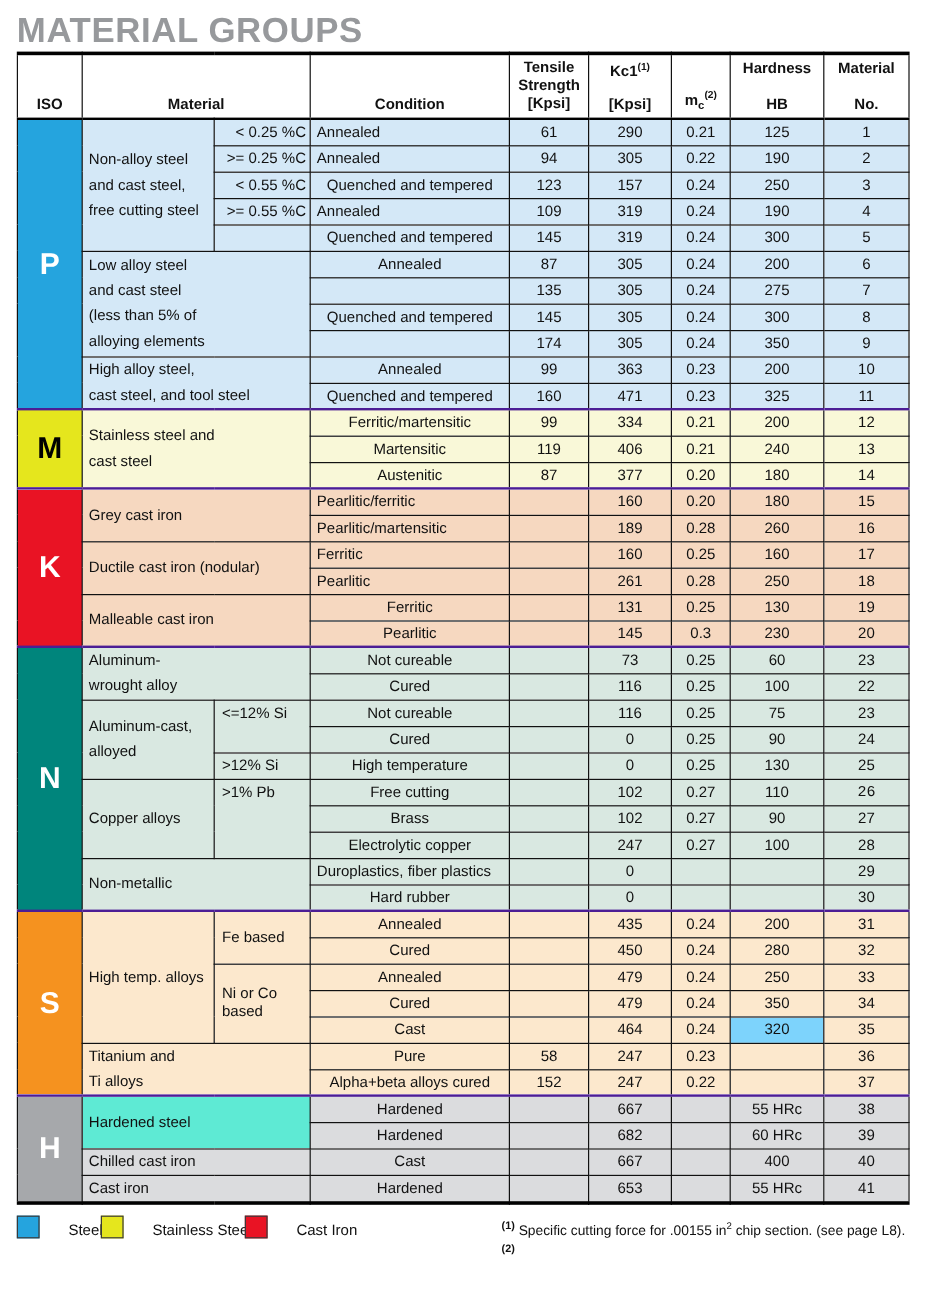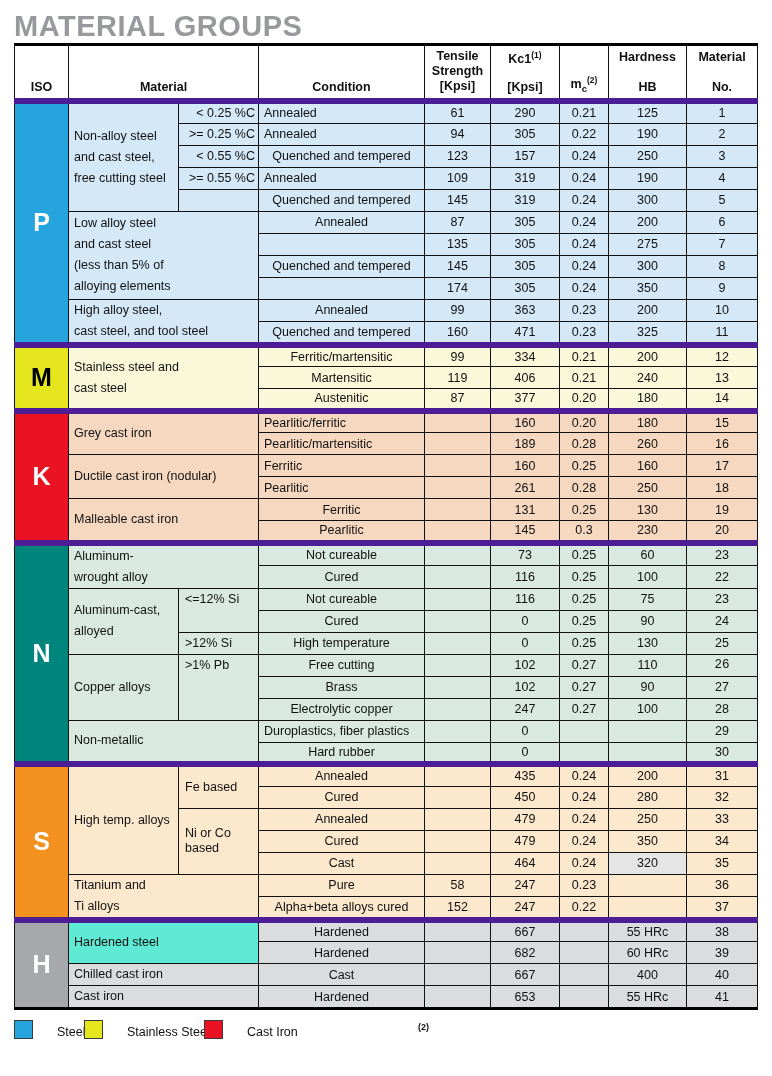--- a/index.html
+++ b/index.html
@@ -14,21 +14,21 @@
   col.c-t{width:66px}col.c-k{width:69px}col.c-m{width:49px}col.c-h{width:78px}col.c-n{width:71px}
   th,td{border:1px solid #111;padding:0;overflow:hidden;}
   thead tr{height:54px;}
   thead th{background:#fff;font-size:12.5px;font-weight:bold;text-align:center;
     vertical-align:bottom;padding:3px 1px 4px 1px;border-bottom:2px solid #000;}
   thead sup{font-size:8.5px;vertical-align:super;}
   thead sub{font-size:9.5px;vertical-align:sub;}
   .sb{display:flex;flex-direction:column;justify-content:space-between;height:44px;}
   .stack div{line-height:15px;}
   tbody tr{height:22px;}
-  tr.sec-start>td{border-top:6px solid #4c1d95;margin-left:40px;}
+  tr.sec-start>td{border-top:2px solid #4c1d95;margin-left:40px;}
   td.iso{font-size:25px;font-weight:bold;text-align:center;vertical-align:middle;}
   td.mat{font-size:12.5px;text-align:left;padding-left:5px;line-height:21px;vertical-align:middle;}
   td.sub{font-size:12.5px;vertical-align:middle;line-height:15px;}
   td.sub.r{text-align:right;padding-right:3px;}
   td.sub.l{text-align:left;padding-left:6px;}
   td.sub.t{vertical-align:top;padding-top:3px;}
   td.cond{font-size:12.5px;}
   td.cond.left{text-align:left;padding-left:5px;}
   td.cond.center{text-align:center;}
   td.num{font-size:12.5px;text-align:center;}
@@ -399,21 +399,21 @@
           <td class="num" style="background: rgb(252, 232, 205);">479</td>
           <td class="num" style="background: rgb(252, 232, 205);">0.24</td>
           <td class="num" style="background: rgb(252, 232, 205);">350</td>
           <td class="num" style="background: rgb(252, 232, 205);">34</td>
         </tr>
         <tr>
           <td class="cond center" style="background: rgb(252, 232, 205);">Cast</td>
           <td class="num" style="background: rgb(252, 232, 205);"></td>
           <td class="num" style="background: rgb(252, 232, 205);">464</td>
           <td class="num" style="background: rgb(252, 232, 205);">0.24</td>
-          <td class="num" style="background: #e5e5e5;">320</td>
+          <td class="num" style="background: #7dd3fc;">320</td>
           <td class="num" style="background: rgb(252, 232, 205);">35</td>
         </tr>
         <tr>
           <td class="mat" rowspan="2" colspan="2" style="background: rgb(252, 232, 205);">Titanium and<br>Ti alloys</td>
           <td class="cond center" style="background: rgb(252, 232, 205);">Pure</td>
           <td class="num" style="background: rgb(252, 232, 205);">58</td>
           <td class="num" style="background: rgb(252, 232, 205);">247</td>
           <td class="num" style="background: rgb(252, 232, 205);">0.23</td>
           <td class="num" style="background: rgb(252, 232, 205);"></td>
           <td class="num" style="background: rgb(252, 232, 205);">36</td>
@@ -476,16 +476,17 @@
             <span class="legend-swatch" style="background: rgb(229, 230, 29);"></span>
             <span class="legend-label">Stainless Steel</span>
           </div>
           <div class="legend-item">
             <span class="legend-swatch" style="background: rgb(233, 19, 36);"></span>
             <span class="legend-label">Cast Iron</span>
           </div>
         </div>
       </div>
     <div class="footnotes">
+      <div class="fn"><sup class="fnsup">(1)</sup><span> Specific cutting force for .00155 in</span><sup class="fnsup2">2</sup><span> chip section. (see page L8).</span></div>
       <div class="fn"><sup class="fnsup">(2)</sup></div>
     </div>
   </div>
 </div>
 
 </body></html>

